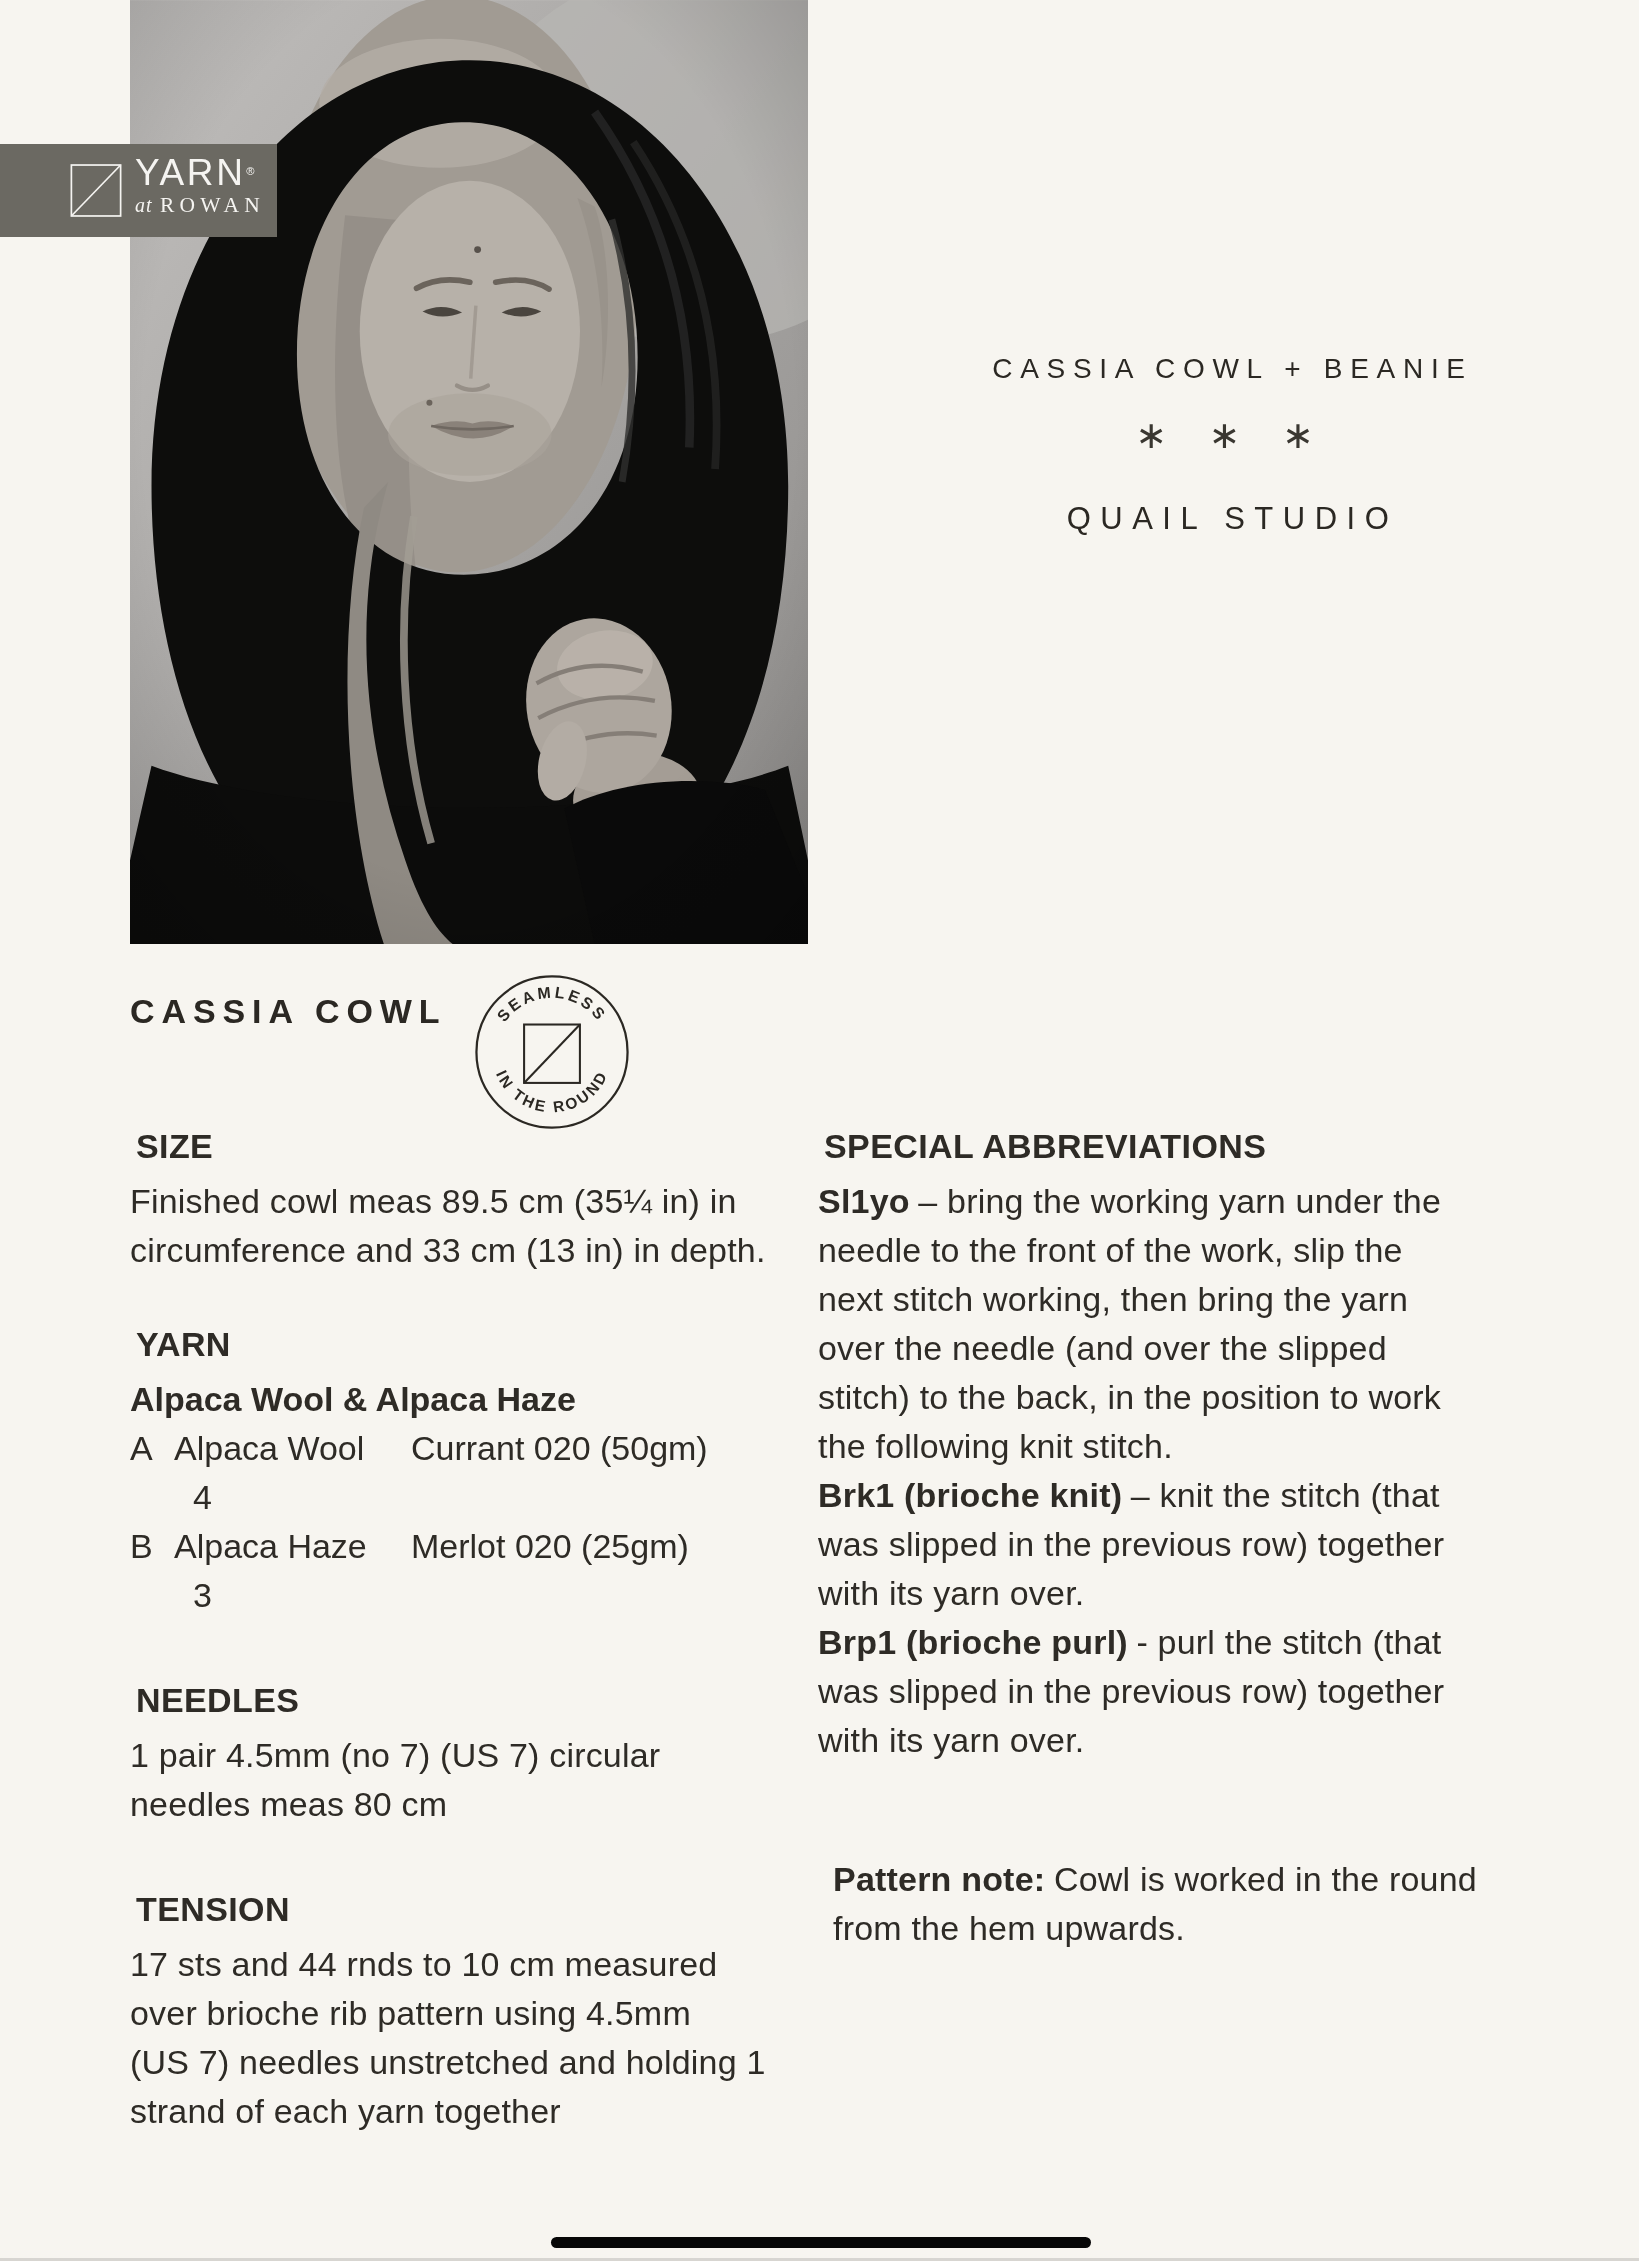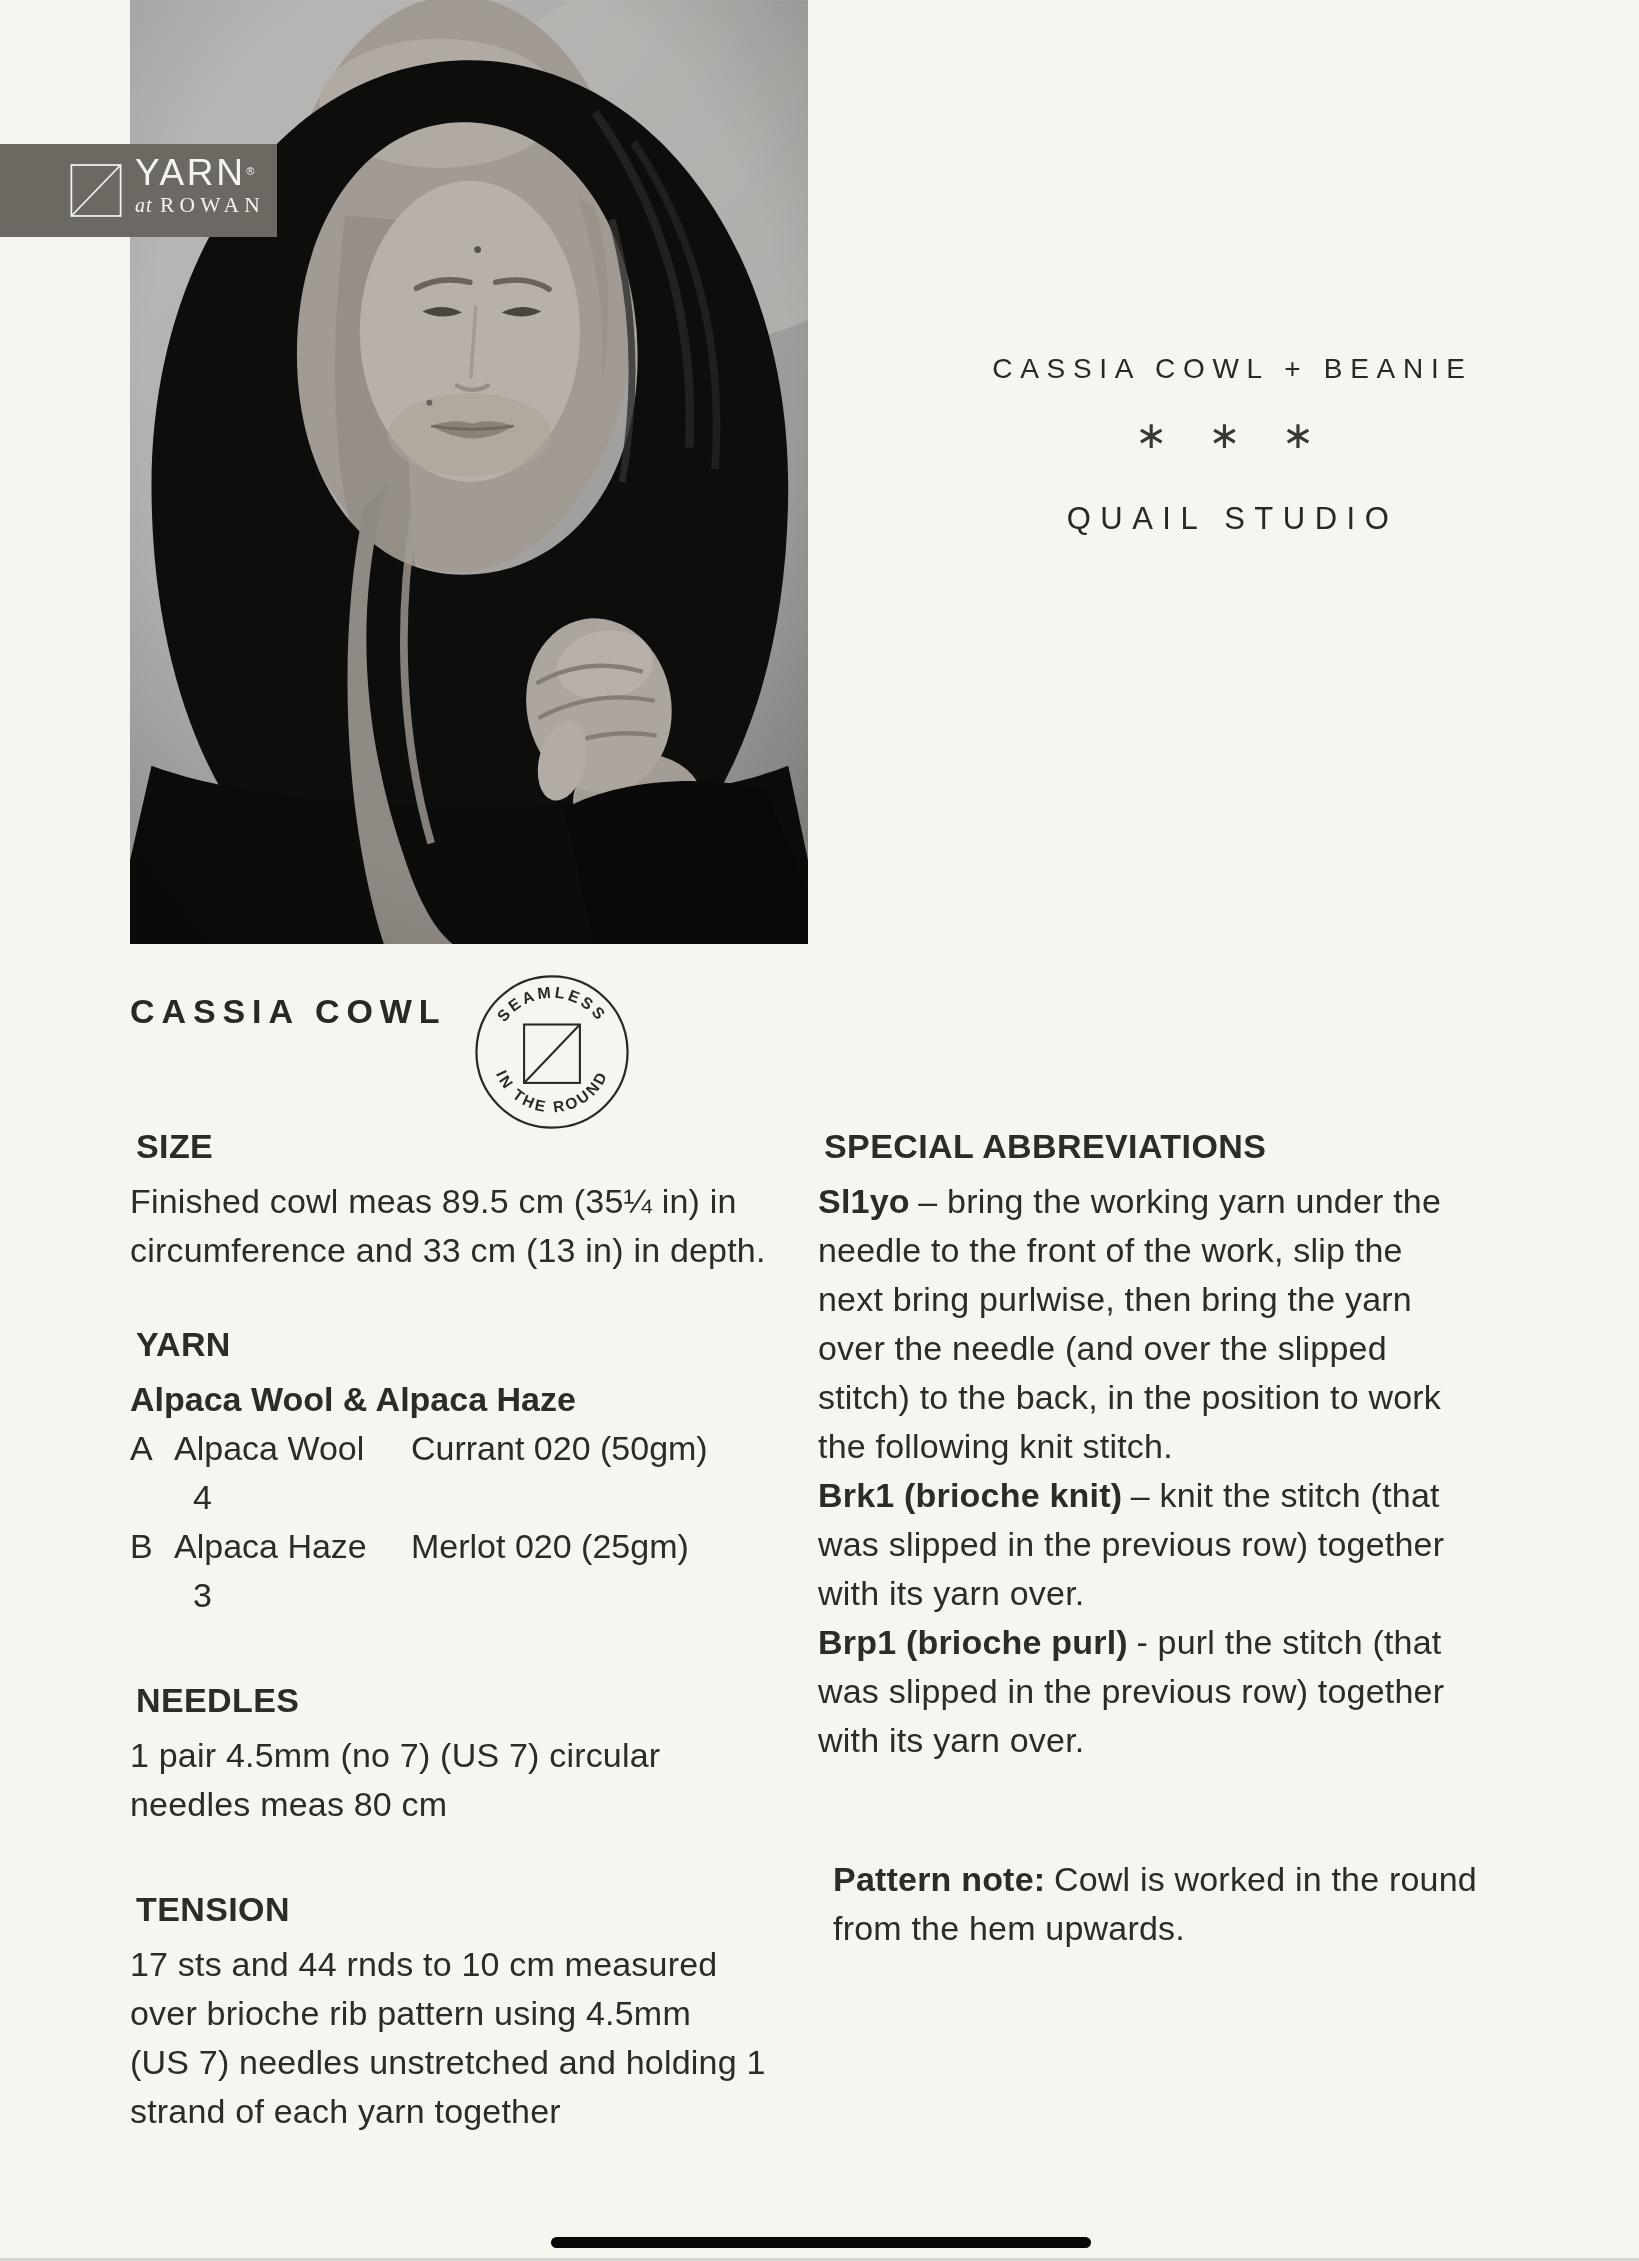--- a/index.html
+++ b/index.html
@@ -188,21 +188,21 @@
     <div class="line">17 sts and 44 rnds to 10 cm measured</div>
     <div class="line">over brioche rib pattern using 4.5mm</div>
     <div class="line">(US 7) needles unstretched and holding 1</div>
     <div class="line">strand of each yarn together</div>
   </section>
 
   <section class="sec" id="sec-abbr">
     <h3>SPECIAL ABBREVIATIONS</h3>
     <div class="line"><b>Sl1yo</b><span>– bring the working yarn under the</span></div>
     <div class="line">needle to the front of the work, slip the</div>
-    <div class="line">next bring purlwise, then bring the yarn</div>
+    <div class="line">next stitch working, then bring the yarn</div>
     <div class="line">over the needle (and over the slipped</div>
     <div class="line">stitch) to the back, in the position to work</div>
     <div class="line">the following knit stitch.</div>
     <div class="line"><b>Brk1 (brioche knit)</b><span>– knit the stitch (that</span></div>
     <div class="line">was slipped in the previous row) together</div>
     <div class="line">with its yarn over.</div>
     <div class="line"><b>Brp1 (brioche purl)</b><span>- purl the stitch (that</span></div>
     <div class="line">was slipped in the previous row) together</div>
     <div class="line">with its yarn over.</div>
   </section>

